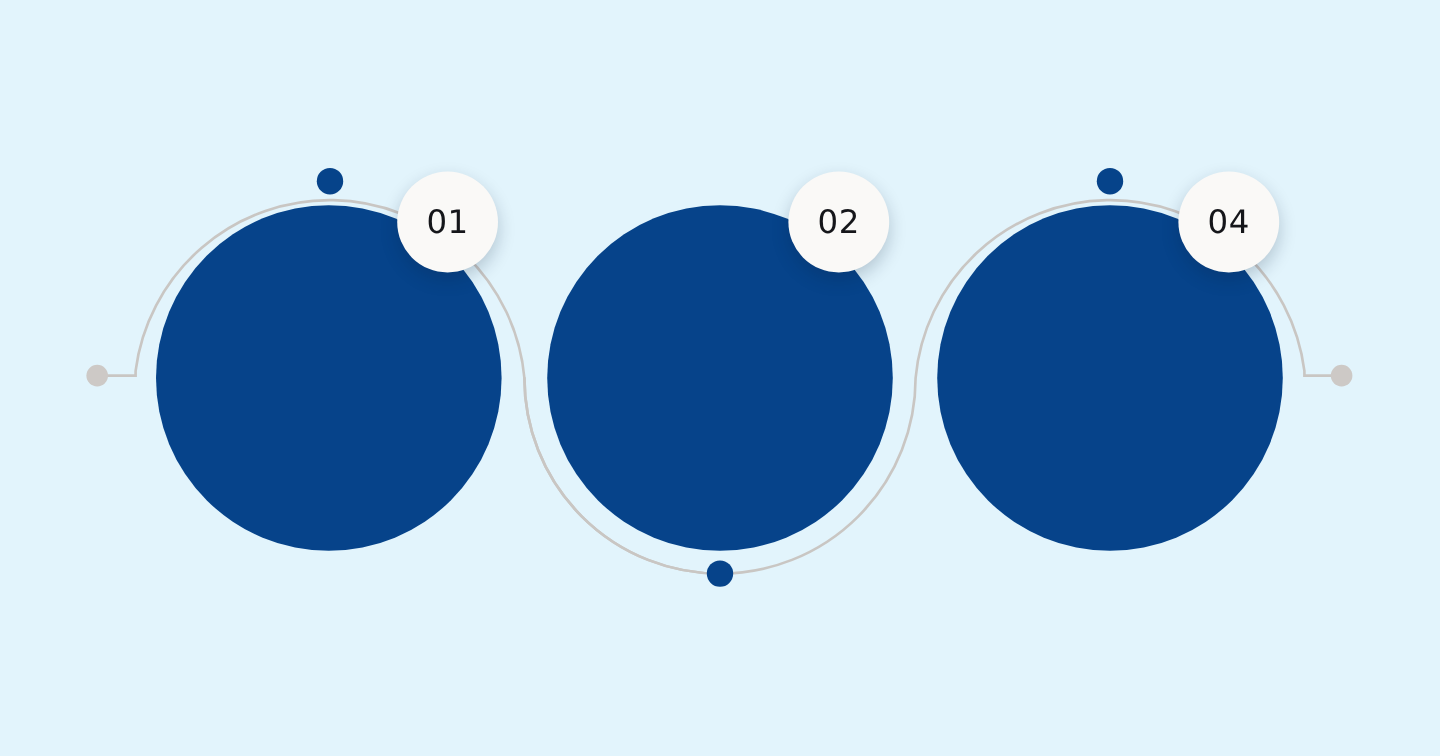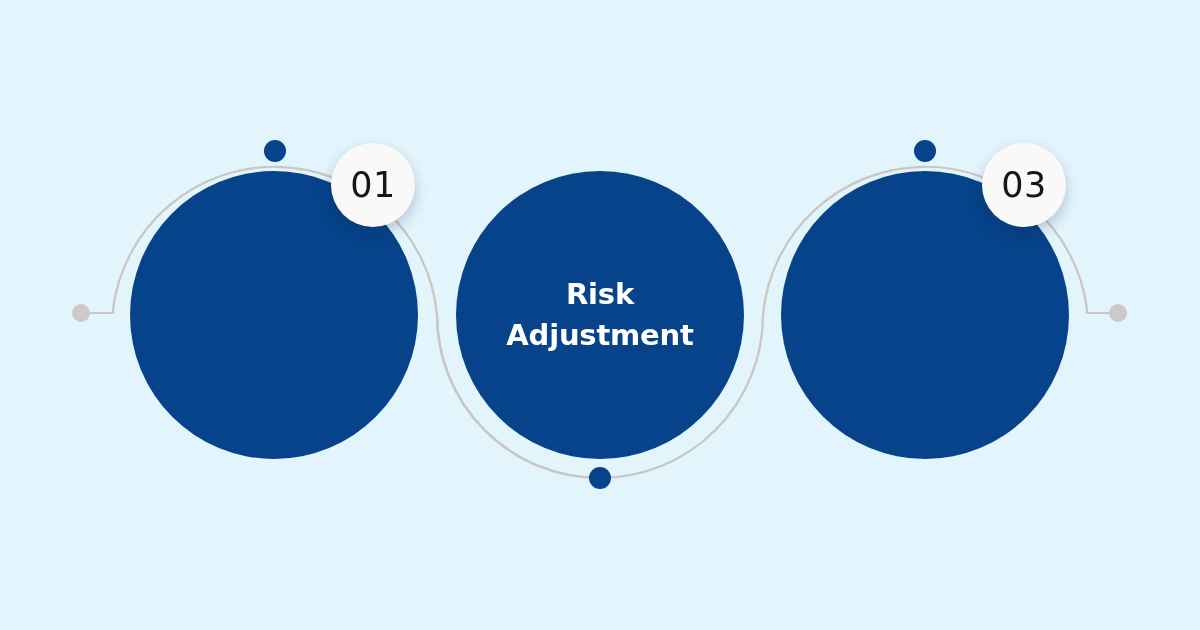--- a/index.html
+++ b/index.html
@@ -62,21 +62,21 @@
     left: 201px;
     top: -28px;
     box-shadow: 0 6px 14px rgba(10, 30, 60, 0.22);
     display: flex;
     align-items: center;
     justify-content: center;
   }
   .step-badge-text {
     font-family: "DejaVu Sans", sans-serif;
     font-weight: normal;
-    font-size: 35px;
+    font-size: 27px;
     color: #15161a;
     letter-spacing: 0.5px;
     line-height: 1;
   }
   #node-1 { left: 130px; }
   #node-2 { left: 456px; }
   #node-3 { left: 781px; }
 </style>
 </head>
 <body>
@@ -97,24 +97,25 @@
 
   <div class="step-node" id="node-1">
     <div class="step-disc"></div>
     <div class="step-badge">
       <span class="step-badge-text">01</span>
     </div>
   </div>
 
   <div class="step-node" id="node-2">
     <div class="step-disc"></div>
-    <div class="step-label">Risk
-Adjustment</div>
+    <div class="step-badge">
+      <span class="step-badge-text">02</span>
+    </div>
   </div>
 
   <div class="step-node" id="node-3">
     <div class="step-disc"></div>
     <div class="step-badge">
-      <span class="step-badge-text">03</span>
+      <span class="step-badge-text">04</span>
     </div>
   </div>
 
 </div>
 
 </body></html>

